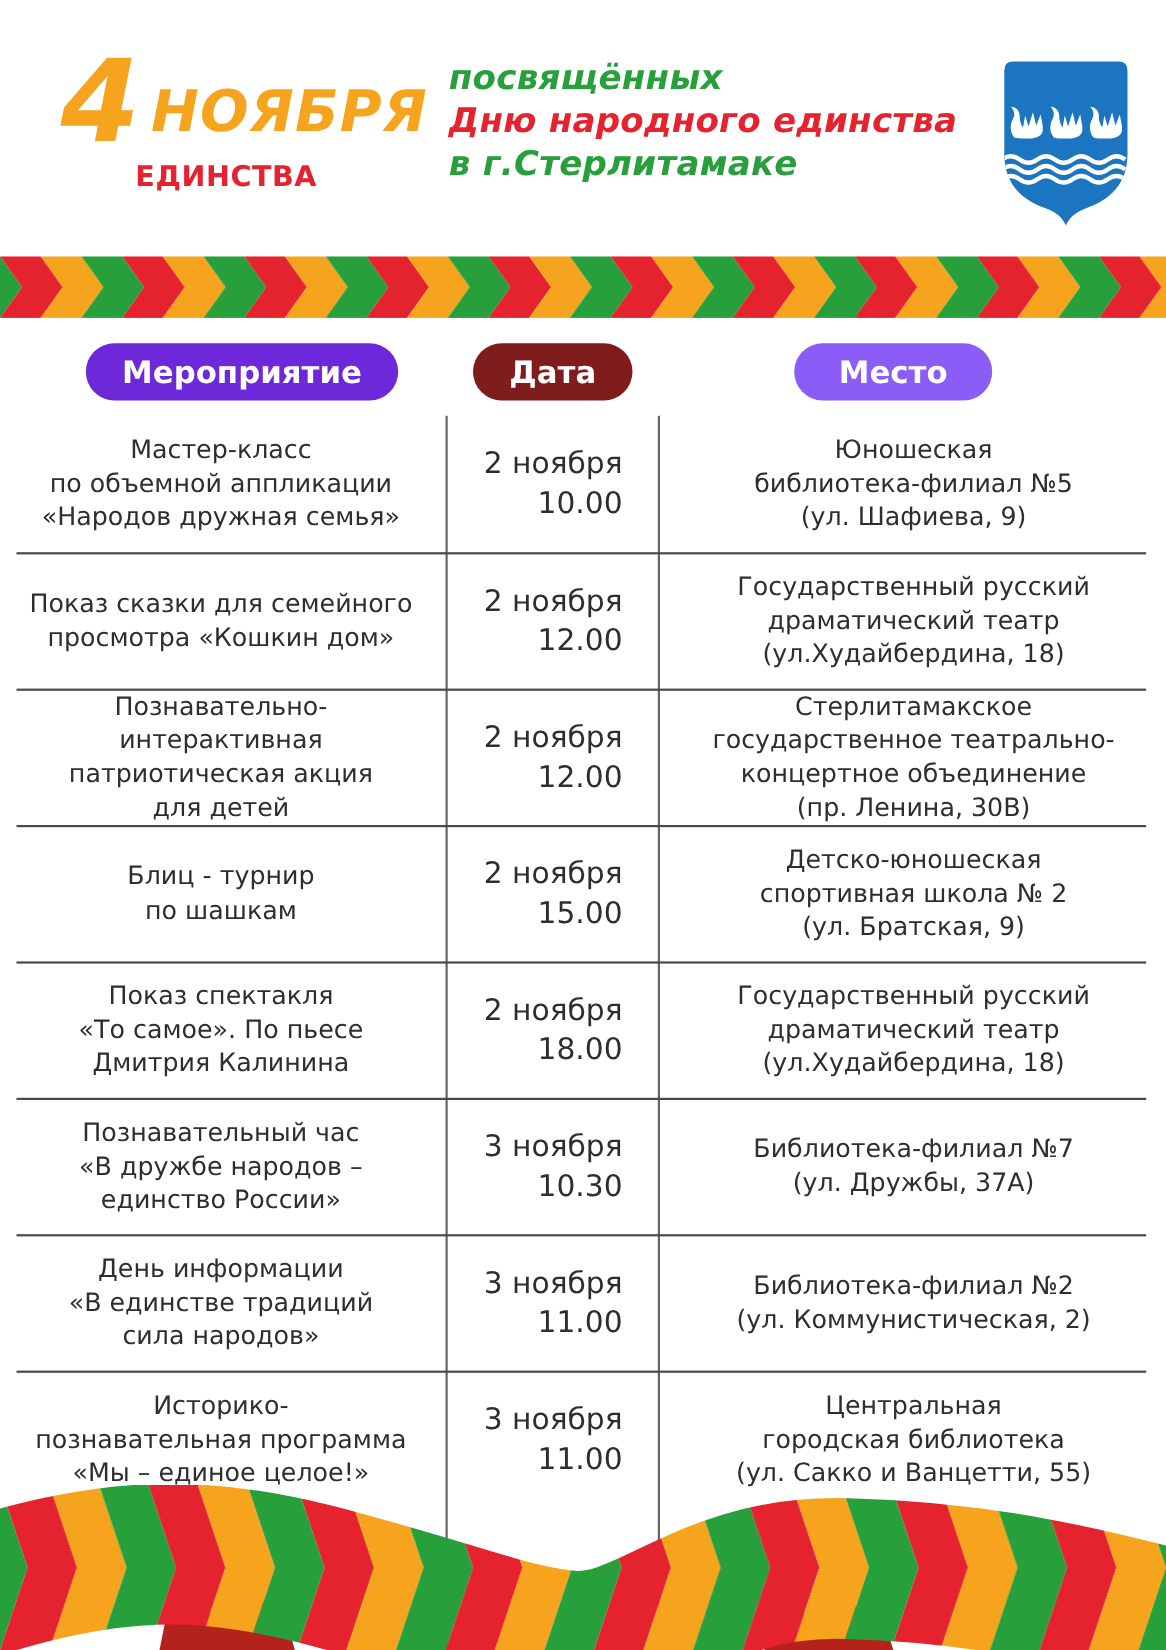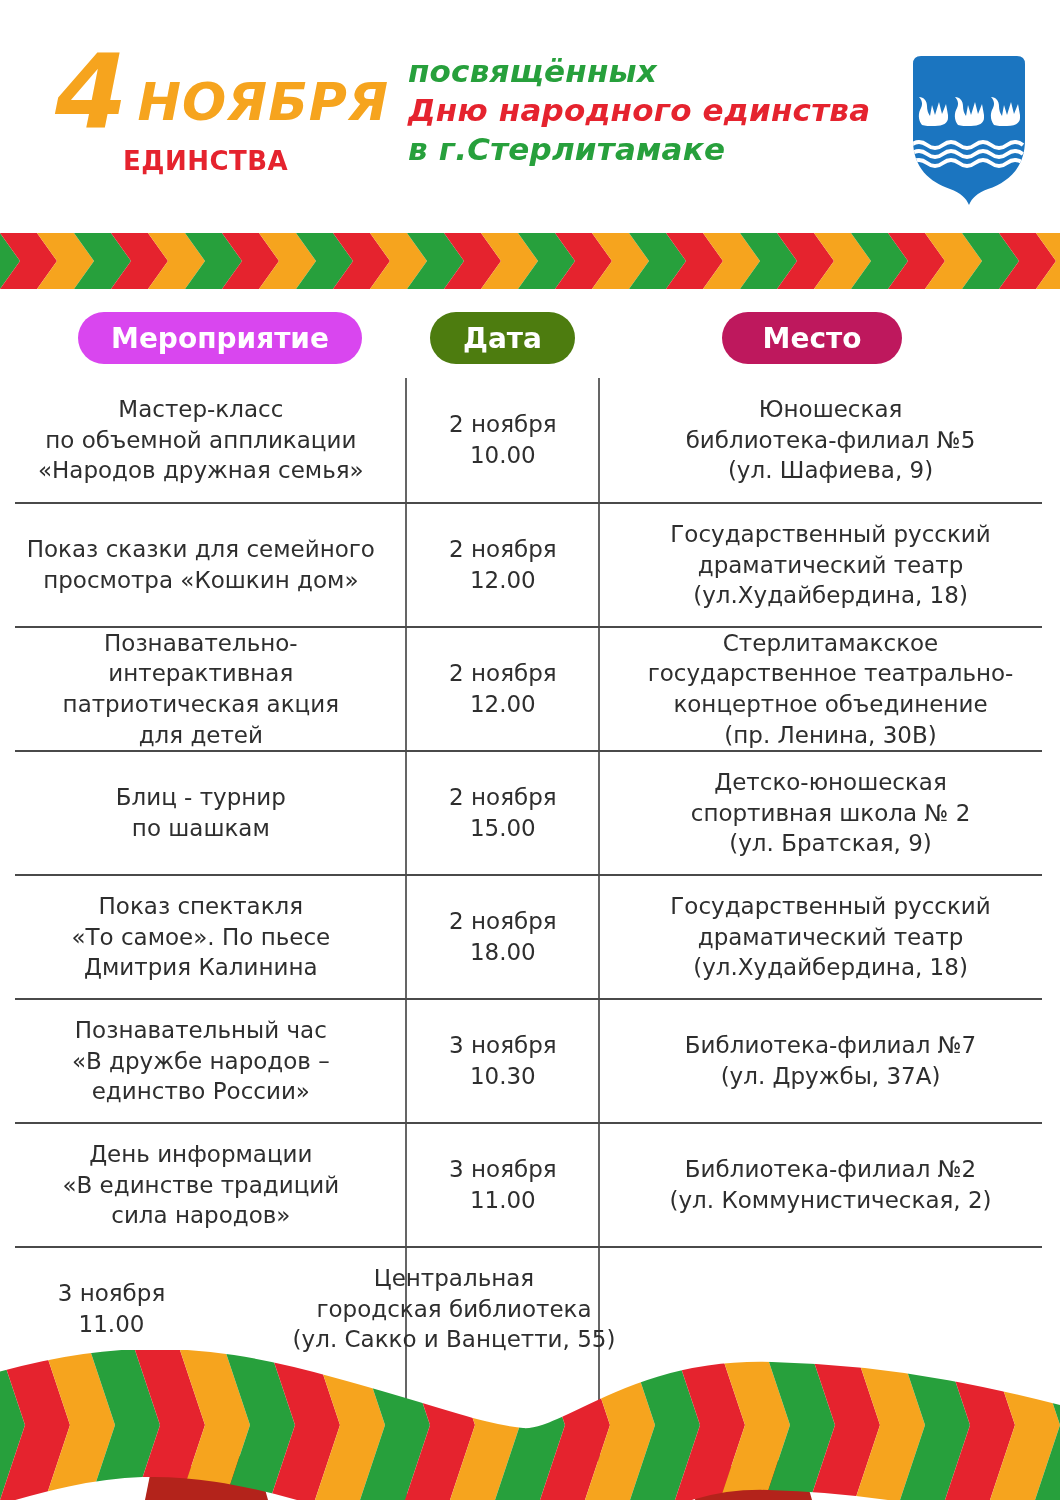--- a/index.html
+++ b/index.html
@@ -33,21 +33,21 @@
   
   .table{position:absolute; left:15px; top:378px; width:1027px; height:1122px;}
   .vline{position:absolute; top:0; bottom:0; width:2px; background:var(--line); opacity:.85;}
   .vline-1{left:390px;} .vline-2{left:583px;}
   .rows{position:absolute; left:0; top:0; width:100%;}
   .row{display:flex; height:124px; box-sizing:border-box;gap:24px;}
   .row + .row{border-top:2px solid var(--line);}
   .cell{display:flex; align-items:center; justify-content:center; text-align:center;
         white-space:pre-line; font-size:23px; font-weight:500; line-height:1.33; box-sizing:border-box; padding:4px 10px;}
   .cell-event{width:390px;}
-  .cell-date {width:193px; font-size:23px;}
+  .cell-date {width:193px; font-size:27px;text-align:right;}
   .cell-place{width:444px;}
   
   .ribbon{position:absolute; left:0; bottom:0; width:1060px; height:150px; z-index:5;}
 </style>
 </head>
 <body>
 
 <div class="page">
 
   <div class="logo">
@@ -94,23 +94,23 @@
           <polygon points="-37,0 0,0 20,28 0,56 -37,56 -17,28" style="fill:var(--green)"></polygon>
           <polygon points="0,0 37,0 57,28 37,56 0,56 20,28" style="fill:var(--red)"></polygon>
           <polygon points="37,0 74,0 94,28 74,56 37,56 57,28" style="fill:var(--orange)"></polygon>
           <polygon points="74,0 111,0 131,28 111,56 74,56 94,28" style="fill:var(--green)"></polygon>
         </pattern>
       </defs>
       <rect x="0" y="0" width="1060" height="56" fill="url(#chev1)"></rect>
     </svg>
   </div>
 
-  <div class="pill pill-event" style="background: #d946ef;">Мероприятие</div>
-  <div class="pill pill-date" style="background: #4d7c0f;">Дата</div>
-  <div class="pill pill-place" style="background: #be185d;">Место</div>
+  <div class="pill pill-event" style="background: #6d28d9;">Мероприятие</div>
+  <div class="pill pill-date" style="background: #7f1d1d;">Дата</div>
+  <div class="pill pill-place" style="background: #8b5cf6;">Место</div>
 
   <div class="table">
     <div class="vline vline-1"></div>
     <div class="vline vline-2"></div>
     <div class="rows">
         <div class="row">
       <div class="cell cell-event">Мастер-класс
 по объемной аппликации
 «Народов дружная семья»</div>
       <div class="cell cell-date">2 ноября
@@ -171,20 +171,23 @@
         <div class="row">
       <div class="cell cell-event">День информации
 «В единстве традиций
 сила народов»</div>
       <div class="cell cell-date">3 ноября
 11.00</div>
       <div class="cell cell-place">Библиотека-филиал №2
 (ул. Коммунистическая, 2)</div>
     </div>
         <div class="row">
+      <div class="cell cell-event">Историко-
+познавательная программа
+«Мы – единое целое!»</div>
       <div class="cell cell-date">3 ноября
 11.00</div>
       <div class="cell cell-place">Центральная
 городская библиотека
 (ул. Сакко и Ванцетти, 55)</div>
     </div>
       </div>
   </div>
 
   <div class="ribbon">

